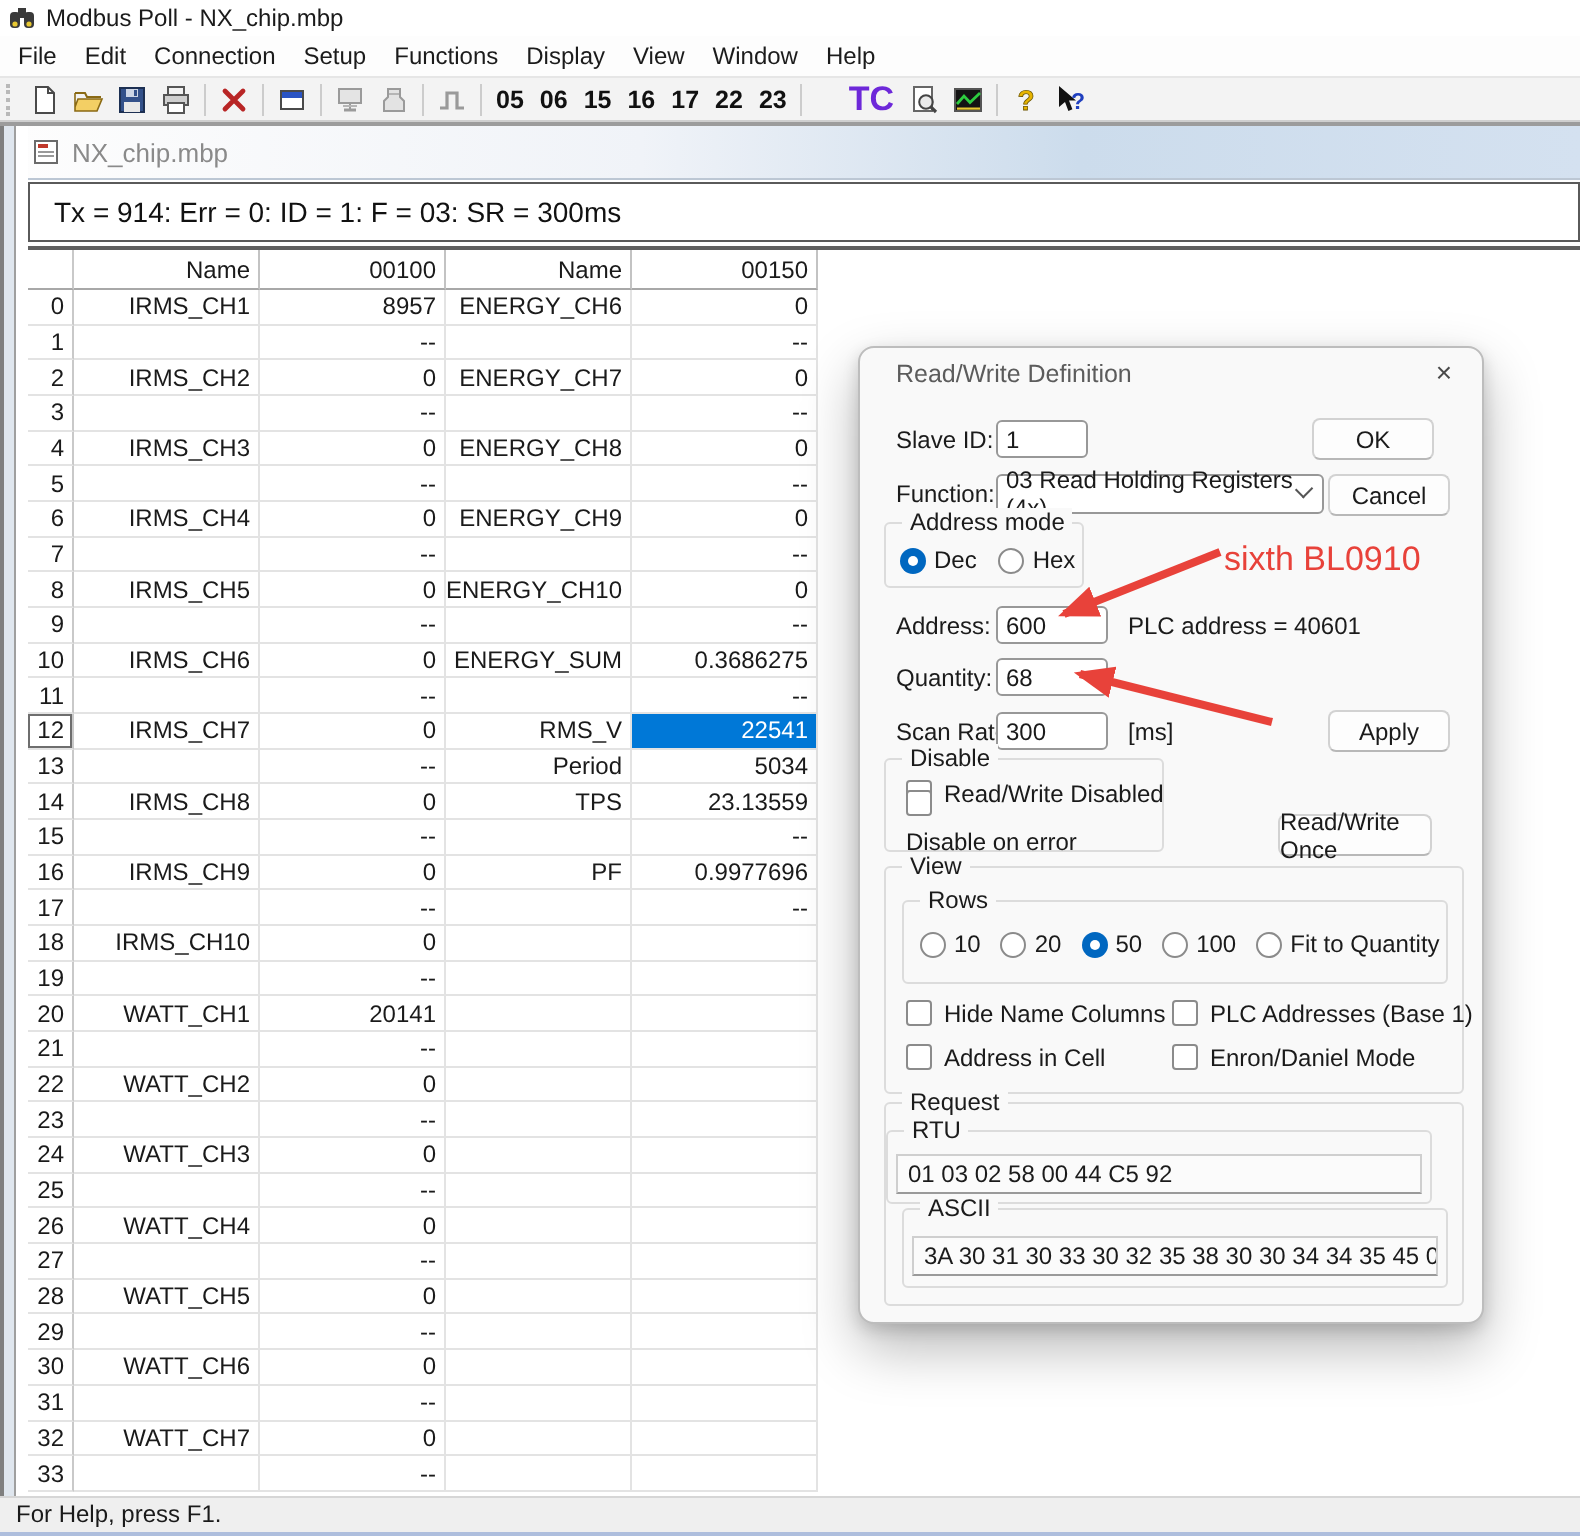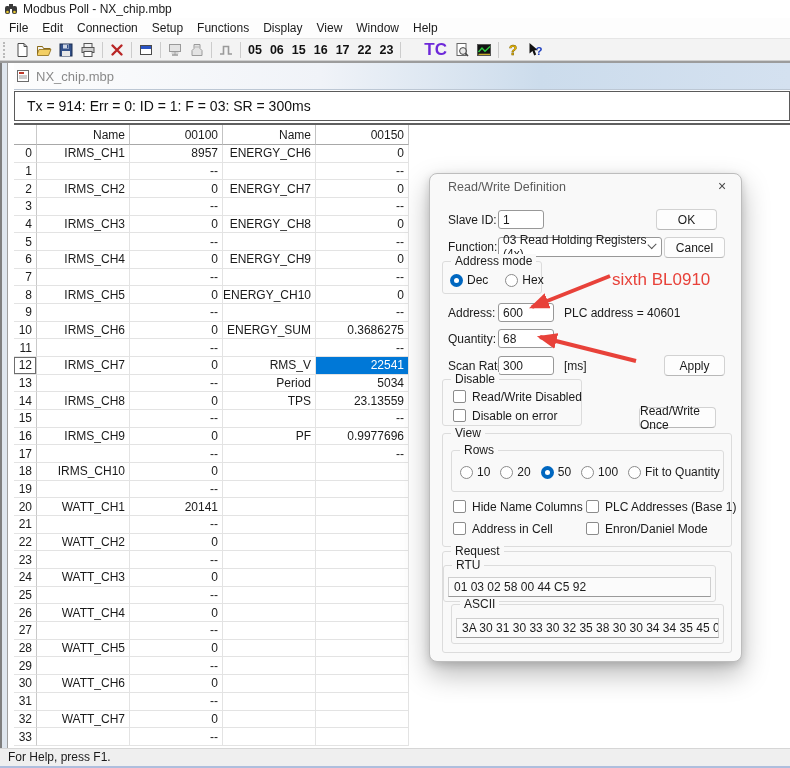--- a/index.html
+++ b/index.html
@@ -479,21 +479,21 @@
 
     <div class="dlabel" style="left:18px;top:66px">Function:</div>
     <div class="dselect" style="left:68px;top:63px;width:164px;height:20px">
       <span>03 Read Holding Registers (4x)</span>
       <span class="chev"></span>
     </div>
     <div class="dbtn" style="left:234px;top:63px;width:61px;height:21px">Cancel</div>
 
     <div class="grp" style="left:12px;top:87px;width:100px;height:33px">
       <span class="legend">Address mode</span>
-      <div class="rd-row" id="addrmode-radios" style="left:7px;top:11px;gap:17px">
+      <div class="rd-row" id="addrmode-radios" style="left:7px;top:11px;gap:11px">
           <div class="rd-item">
             <span class="rd sel"></span>
             <span class="rd-lb">Dec</span>
           </div>
           <div class="rd-item">
             <span class="rd"></span>
             <span class="rd-lb">Hex</span>
           </div>
         </div>
     </div>
@@ -510,21 +510,21 @@
     <div class="dlabel" style="left:134px;top:185px">[ms]</div>
     <div class="dbtn" style="left:234px;top:181px;width:61px;height:21px">Apply</div>
 
     <div class="grp" style="left:12px;top:205px;width:140px;height:47px">
       <span class="legend">Disable</span>
       <div id="disable-cbs">
           <div class="cb-item" style="left: 10px; top: 10px;">
             <span class="cb"></span>
             <span class="cb-lb">Read/Write Disabled</span>
           </div>
-          <div class="cb-item" style="left: 10px; top: 29px;">
+          <div class="cb-item" style="left: 10px; top: 15px; flex-direction: column;">
             <span class="cb"></span>
             <span class="cb-lb">Disable on error</span>
           </div>
         </div>
     </div>
     <div class="dbtn" style="left:209px;top:233px;width:77px;height:21px">Read/Write Once</div>
 
     <div class="grp" style="left:12px;top:259px;width:290px;height:114px">
       <span class="legend">View</span>
       <div class="grp" style="left:8px;top:16px;width:273px;height:42px">

